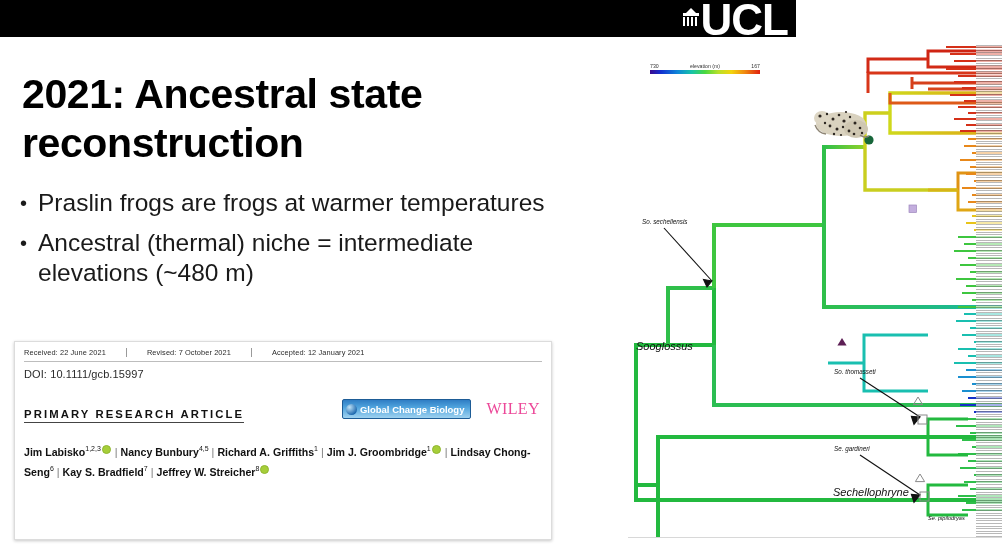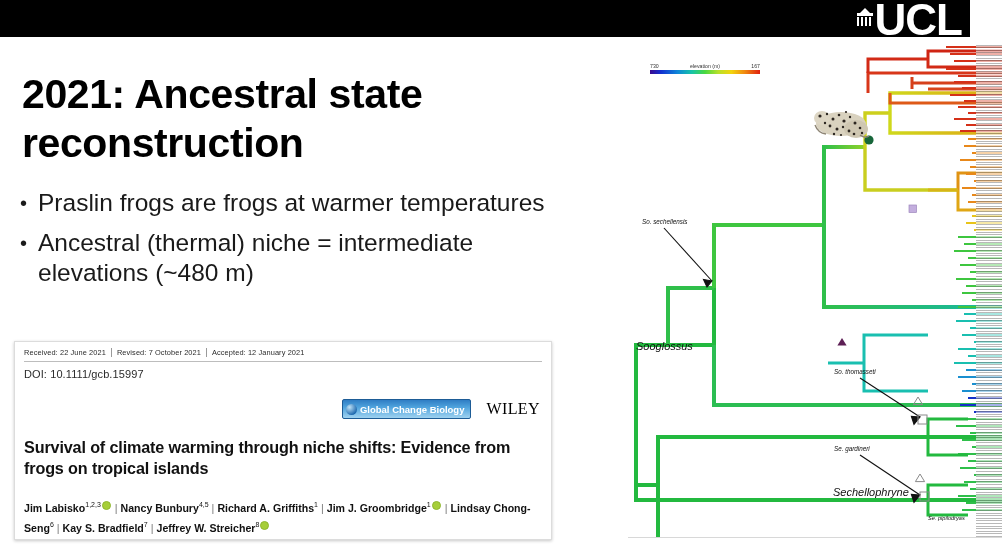--- a/index.html
+++ b/index.html
@@ -3,21 +3,21 @@
 <meta charset="utf-8">
 <style>
   html,body{margin:0;padding:0;}
   body{
     width:1003px;height:557px;overflow:hidden;background:#ffffff;
     font-family:"Liberation Sans", sans-serif;
     position:relative;
   }
   
   #topbar{
-    position:absolute;left:0;top:0;width:970px;height:37px;background:#000000;
+    position:absolute;left:0;top:0;width:796px;height:37px;background:#000000;
   }
   #ucl-logo{
     position:absolute;right:8px;top:-2px;
     display:flex;align-items:flex-end;gap:2px;
   }
   #ucl-portico{
     position:relative;width:16px;height:18px;margin-bottom:16px;
   }
   #ucl-portico .roof{
     position:absolute;left:3px;top:0;width:0;height:0;
@@ -58,21 +58,21 @@
     position:absolute;left:14px;top:341px;width:536px;height:197px;
     background:#ffffff;border:1px solid #dcdcdc;
     box-shadow:0 1px 3px rgba(0,0,0,.22);
     overflow:hidden;
   }
   .pc-pad{padding:6px 9px 0 9px;}
   #pc-dates{
     display:flex;font-size:7.4px;color:#2b2b2b;padding-bottom:4px;
     border-bottom:1px solid #bdbdbd;letter-spacing:.1px;
   }
-  #pc-dates span{padding:0 5px;border-right:1px solid #9a9a9a;}
+  #pc-dates span{padding:0 20px;border-right:1px solid #9a9a9a;}
   #pc-dates span:first-child{padding-left:0;}
   #pc-dates span:last-child{border-right:none;}
   #pc-doi{font-size:11px;color:#2b2b2b;padding:6px 0 0 0;letter-spacing:.1px;}
   #pc-badgerow{
     position:relative;height:34px;margin-top:9px;
   }
   #pc-arttype{
     position:absolute;left:0;bottom:0;
     font-size:11.3px;letter-spacing:2.1px;color:#111;font-weight:bold;
     border-bottom:1.5px solid #444;padding-bottom:2px;
@@ -85,21 +85,21 @@
     background:linear-gradient(180deg,#2f7dc4 0%,#4fa3dd 40%,#9fd2f0 100%);
     border:1px solid #1d5c96;border-radius:2px;
     padding:2px 6px 2px 3px;height:14px;box-sizing:content-box;
   }
   #gcb-globe{
     width:11px;height:11px;border-radius:50%;
     background:radial-gradient(circle at 32% 30%,#bfe2f7,#1a66ad 75%);
     flex:0 0 11px;
   }
   #gcb-label{color:#ffffff;font-size:9.5px;font-weight:bold;white-space:nowrap;}
-  #wiley{font-family:"Liberation Serif", serif;font-size:16px;color:#000000;letter-spacing:.4px;}
+  #wiley{font-family:"Liberation Serif", serif;font-size:16px;color:#ec4899;letter-spacing:.4px;}
   #pc-title{
     font-size:16.2px;font-weight:bold;color:#111;line-height:21px;
     margin-top:14px;letter-spacing:-.15px;
   }
   #pc-authors{
     margin-top:17px;font-size:10.6px;color:#111;line-height:17px;
   }
   #pc-authors b{font-weight:bold;}
   #pc-authors sup{font-size:7px;}
   .orcid{
@@ -167,30 +167,30 @@
 <div id="paper-card">
   <div class="pc-pad">
     <div id="pc-dates">
       <span>Received: 22 June 2021</span>
       <span>Revised: 7 October 2021</span>
       <span>Accepted: 12 January 2021</span>
     </div>
     <div id="pc-doi">DOI: 10.1111/gcb.15997</div>
 
     <div id="pc-badgerow">
+      <div id="pc-arttype">PRIMARY RESEARCH ARTICLE</div>
       <div id="pc-journal">
         <div id="gcb-badge">
           <div id="gcb-globe"></div>
           <div id="gcb-label">Global Change Biology</div>
         </div>
         <div id="wiley">WILEY</div>
       </div>
     </div>
 
-    <div id="pc-title">Survival of climate warming through niche shifts: Evidence from frogs on tropical islands</div>
 
     <div id="pc-authors"><span><b>Jim Labisko</b><sup>1,2,3</sup><span class="orcid"></span></span><span class="sep">|</span><span><b>Nancy Bunbury</b><sup>4,5</sup></span><span class="sep">|</span><span><b>Richard A. Griffiths</b><sup>1</sup></span><span class="sep">|</span><span><b>Jim J. Groombridge</b><sup>1</sup><span class="orcid"></span></span><span class="sep">|</span><span><b>Lindsay Chong-Seng</b><sup>6</sup></span><span class="sep">|</span><span><b>Kay S. Bradfield</b><sup>7</sup></span><span class="sep">|</span><span><b>Jeffrey W. Streicher</b><sup>8</sup><span class="orcid"></span></span></div>
   </div>
 </div>
 
 <div id="fig">
 
   <div id="legend">
     <div id="legend-row">
       <span>730</span>

